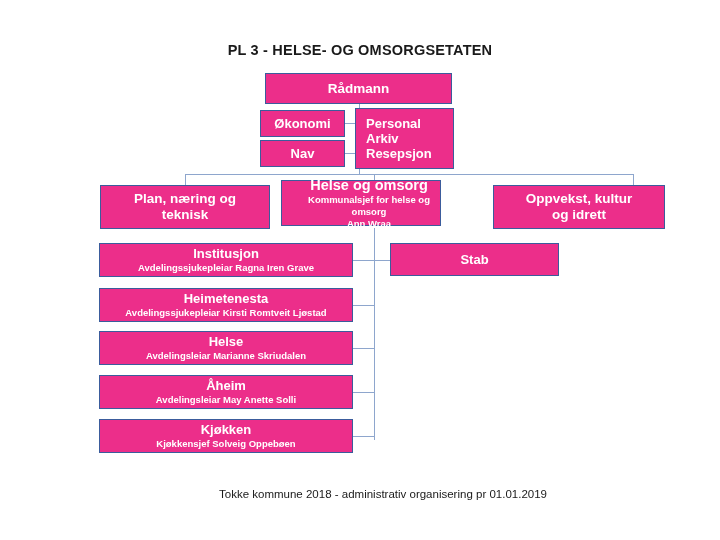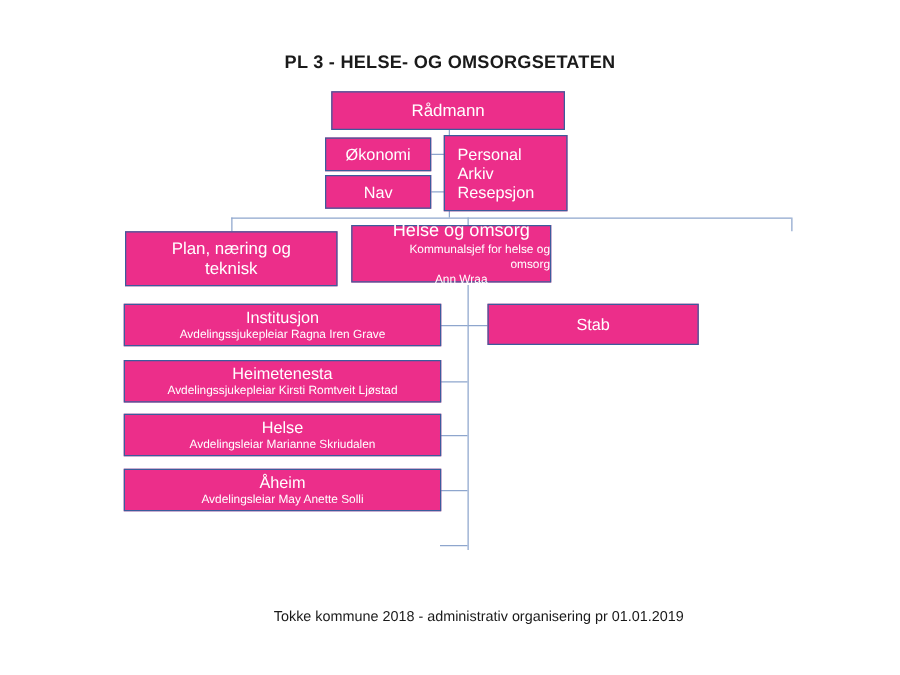--- a/index.html
+++ b/index.html
@@ -42,22 +42,23 @@
   .box {
     position: absolute;
     box-sizing: border-box;
     background: #ec2e8a;
     border: 1px solid #3b5c9c;
     color: #ffffff;
     display: flex;
     flex-direction: column;
     align-items: center;
     justify-content: center;
-    text-align: right;
+    text-align: center;
     line-height: 1.18;
+    font-weight: bold;
   }
   .box .main {
     font-size: 13px;
   }
   .box .sub {
     font-size: 9.5px;
     line-height: 1.25;
   }
   .box.big .main { font-size: 14.5px; }
   .box.med .main { font-size: 13.5px; }
@@ -114,20 +115,24 @@
     <span class="main">Plan, næring og</span>
     <span class="main">teknisk</span>
   </div>
 
   <div class="box big" style="left:281px; top:180px; width:160px; height:46px;padding-left:16px;">
     <span class="main">Helse og omsorg</span>
     <span class="sub">Kommunalsjef for helse og omsorg</span>
     <span class="sub">Ann Wraa</span>
   </div>
 
+  <div class="box med" style="left:493px; top:185px; width:172px; height:44px;">
+    <span class="main">Oppvekst, kultur</span>
+    <span class="main">og idrett</span>
+  </div>
 
   <div class="box" style="left:390px; top:243px; width:169px; height:33px;">
     <span class="main">Stab</span>
   </div>
 
   <div class="box" style="left:99px; top:243px; width:254px; height:34px;">
     <span class="main">Institusjon</span>
     <span class="sub">Avdelingssjukepleiar Ragna Iren Grave</span>
   </div>
 
@@ -139,15 +144,19 @@
   <div class="box" style="left:99px; top:288px; width:254px; height:34px;">
     <span class="main">Heimetenesta</span>
     <span class="sub">Avdelingssjukepleiar Kirsti Romtveit Ljøstad</span>
   </div>
 
   <div class="box" style="left:99px; top:375px; width:254px; height:34px;">
     <span class="main">Åheim</span>
     <span class="sub">Avdelingsleiar May Anette Solli</span>
   </div>
 
+  <div class="box" style="left:99px; top:419px; width:254px; height:34px;">
+    <span class="main">Kjøkken</span>
+    <span class="sub">Kjøkkensjef Solveig Oppebøen</span>
+  </div>
 
   <div class="footer">Tokke kommune 2018 - administrativ organisering pr 01.01.2019</div>
 </div>
 
 </body></html>

